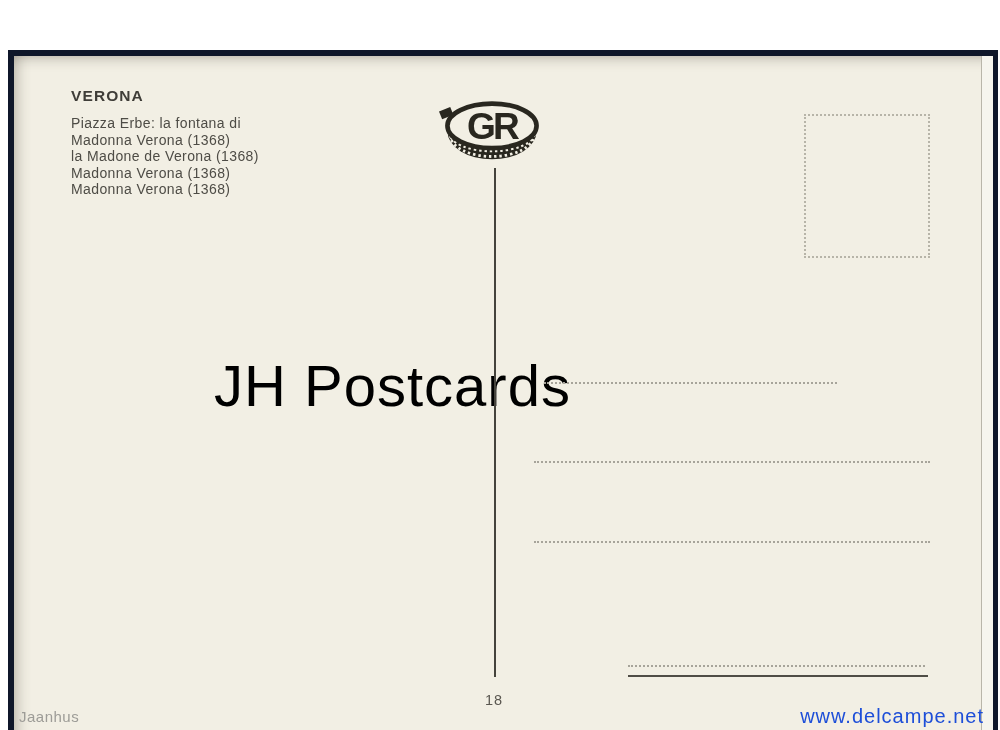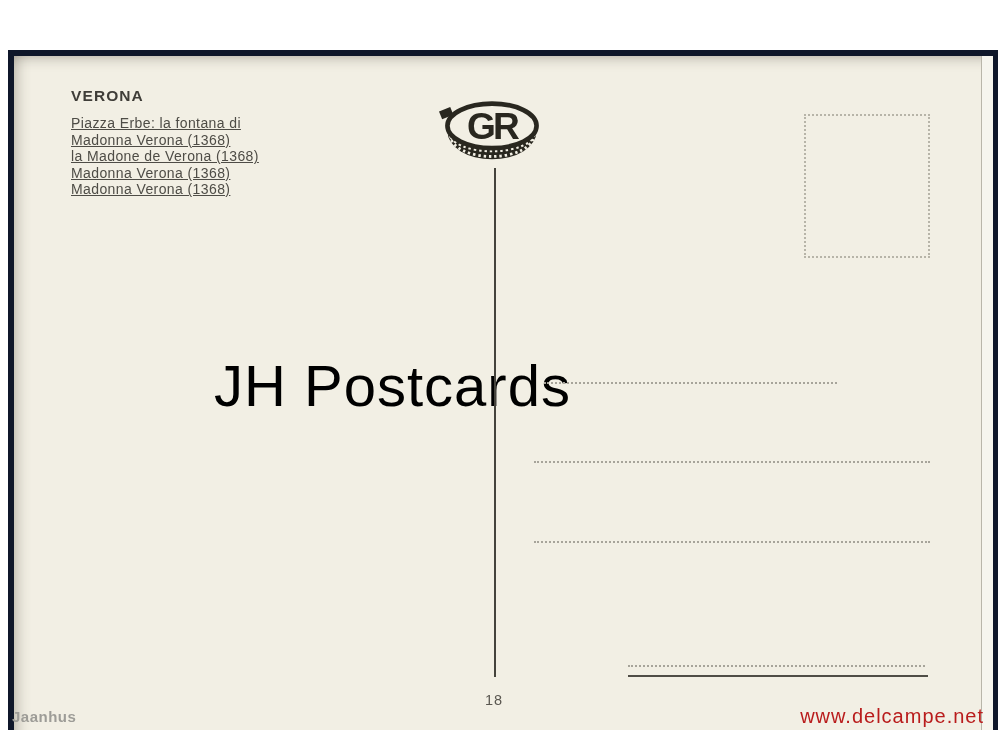--- a/index.html
+++ b/index.html
@@ -19,21 +19,21 @@
   }
   .gap-right  { position:absolute; left:967px; top:0; width:11px; height:692px;
                 background:#f6f5ee; border-left:1px solid #b9b6aa; }
   .gap-bottom { position:absolute; left:0; top:681px; width:978px; height:11px;
                 background:#faf9f3; border-top:1px solid #d8d5c8; }
 
   
   .captions { position:absolute; left:57px; top:31px; color:#4e4c46; z-index:2; }
   .card-title { font-size:15.5px; font-weight:bold; letter-spacing:1.1px;
                 color:#3f3d38; margin:0 0 10px 0; }
-  .caption-line { font-size:14px; line-height:16.6px; letter-spacing:0.4px;text-decoration:underline; }
+  .caption-line { font-size:14px; line-height:16.6px; letter-spacing:0.4px; }
 
   
   .logo { position:absolute; left:424px; top:42px; z-index:2; }
 
   
   .divider { position:absolute; left:480px; top:112px; width:1.5px; height:509px;
              background:#45433c; z-index:2; }
 
   
   .watermark { position:absolute; left:200px; top:296px; font-size:58px;
@@ -51,24 +51,24 @@
   .addr-4 { left:614px; top:609px; width:297px; }
   .addr-solid { position:absolute; left:614px; top:619px; width:300px; height:2px;
                 background:#4f4d46; z-index:2; }
 
   
   .card-number { position:absolute; left:459px; top:636px; width:42px;
                  text-align:center; font-size:14.5px; letter-spacing:1px;
                  color:#5a5750; z-index:2; }
 
   
-  .seller { position:absolute; left:12px; top:708px; font-size:15px;
-            color:#9d9c97; letter-spacing:0.5px;font-weight:bold; }
+  .seller { position:absolute; left:19px; top:708px; font-size:15px;
+            color:#9d9c97; letter-spacing:0.5px; }
   .site   { position:absolute; right:16px; top:705px; font-size:20px;
-            color:#b91c1c; letter-spacing:1px; }
+            color:#1d4ed8; letter-spacing:1px; }
 </style>
 </head>
 <body>
 
 <div class="scan">
 
   <div class="captions">
     <div class="card-title">VERONA</div>
     <div class="caption-line">Piazza Erbe: la fontana di</div>
     <div class="caption-line">Madonna Verona (1368)</div>

